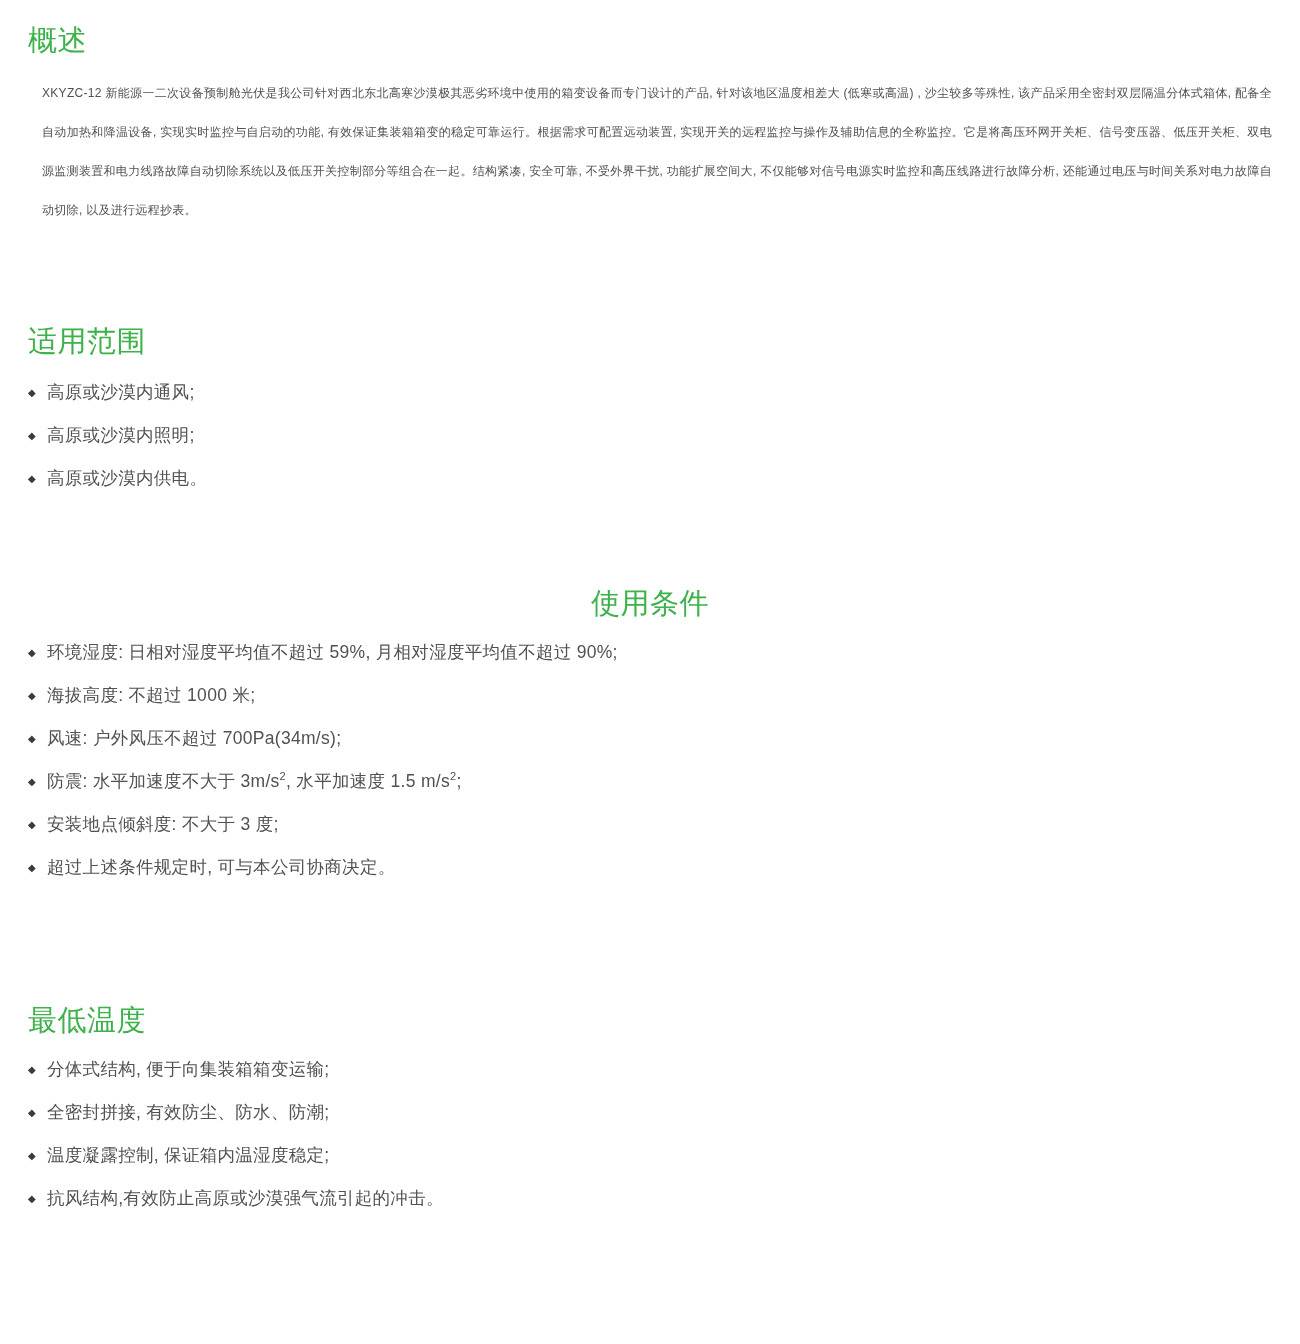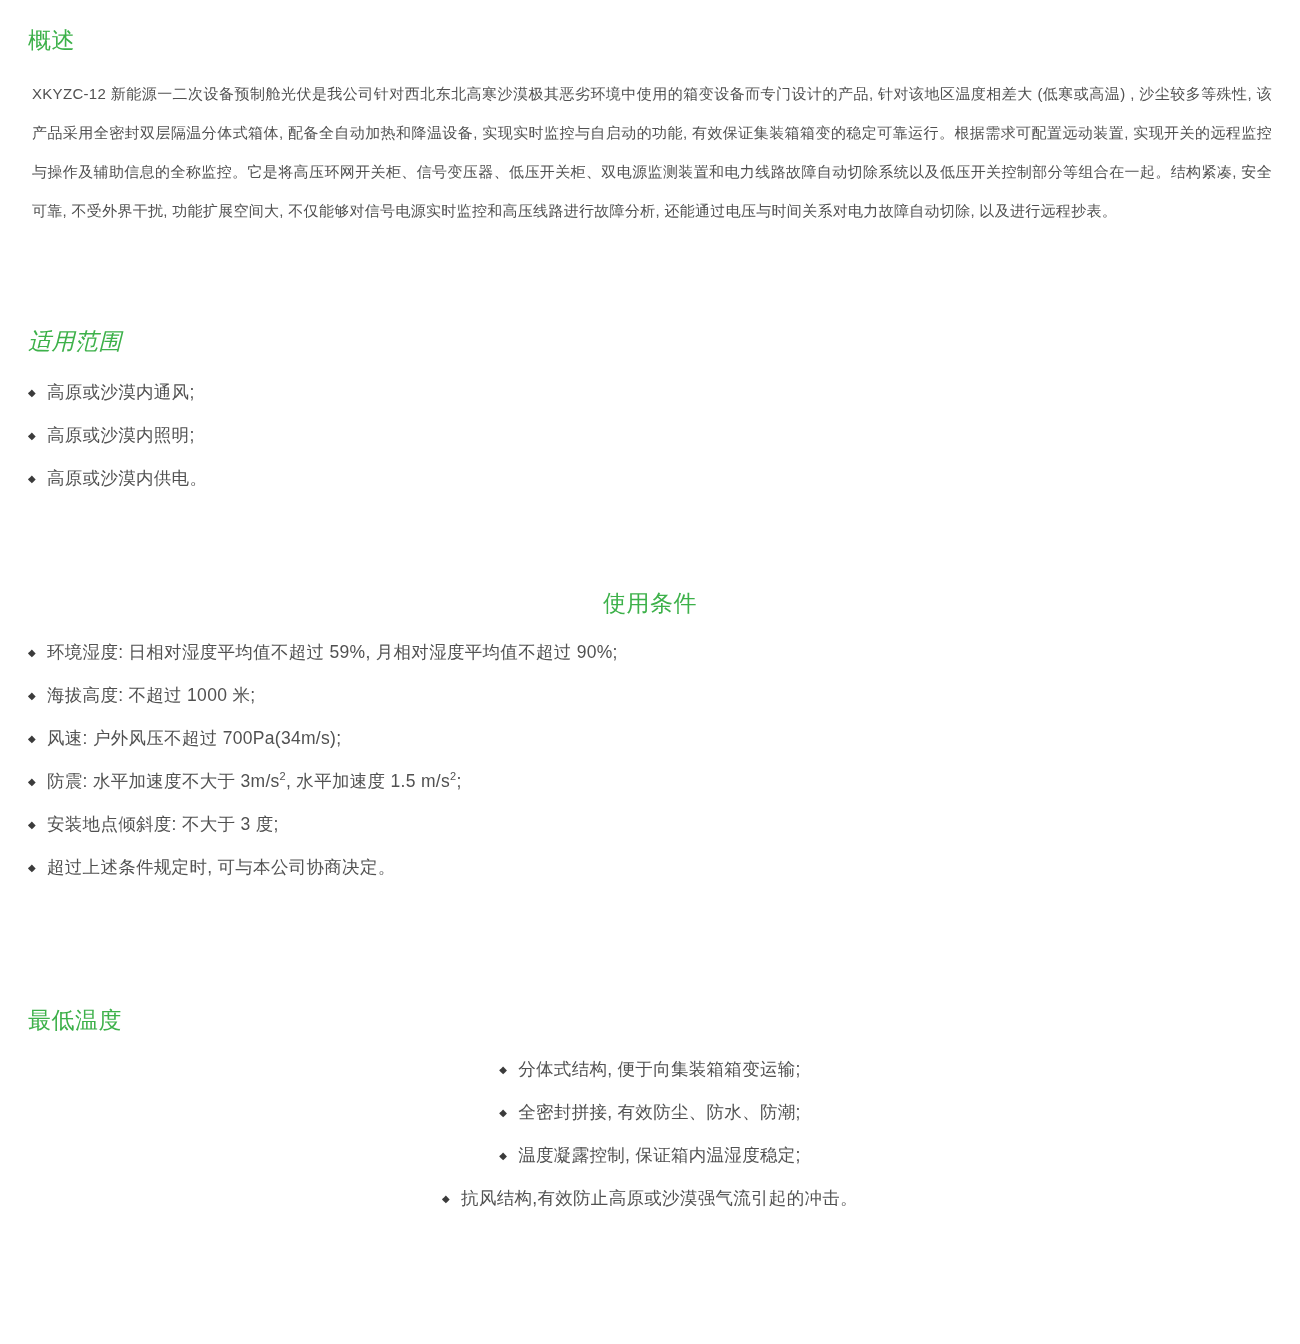--- a/index.html
+++ b/index.html
@@ -12,48 +12,48 @@
     font-family: "Liberation Sans", "DejaVu Sans", sans-serif;
     color: #515151;
   }
   .page {
     width: 1300px;
     min-height: 1344px;
     padding: 0 28px;
     overflow: hidden;
   }
   h2.section-title {
-    font-size: 23px;
+    font-size: 29px;
     line-height: 28px;
     font-weight: 400;
     color: #3db14a;
     margin: 0;
     letter-spacing: 0.5px;
   }
   #title-overview  { margin-top: 26px; }
-  #title-scope     { margin-top: 97px; font-style: italic; }
+  #title-scope     { margin-top: 97px; }
   #title-conditions{ margin-top: 89px; text-align: center; }
   #title-features  { margin-top: 117px; }
 
   p.overview-paragraph {
-    margin: 20px 0 0 4px;
-    font-size: 15px;
+    margin: 20px 0 0 14px;
+    font-size: 12px;
     line-height: 39px;
     text-align: justify;
     color: #515151;
     letter-spacing: 0.3px;
   }
   ul.bullet-list {
     list-style: none;
     margin: 0;
     padding: 0;
   }
   ul#list-scope      { margin-top: 16px; }
   ul#list-conditions { margin-top: 14px; }
-  ul#list-features   { margin-top: 14px; text-align: center; }
+  ul#list-features   { margin-top: 14px; }
   ul#list-scope > li      { line-height: 43px; }
   ul#list-conditions > li { line-height: 42px; }
   ul#list-features > li   { line-height: 42px; }
   ul.bullet-list > li {
     font-size: 17.5px;
     color: #515151;
     letter-spacing: 0.3px;
     white-space: nowrap;
   }
   .bullet {

